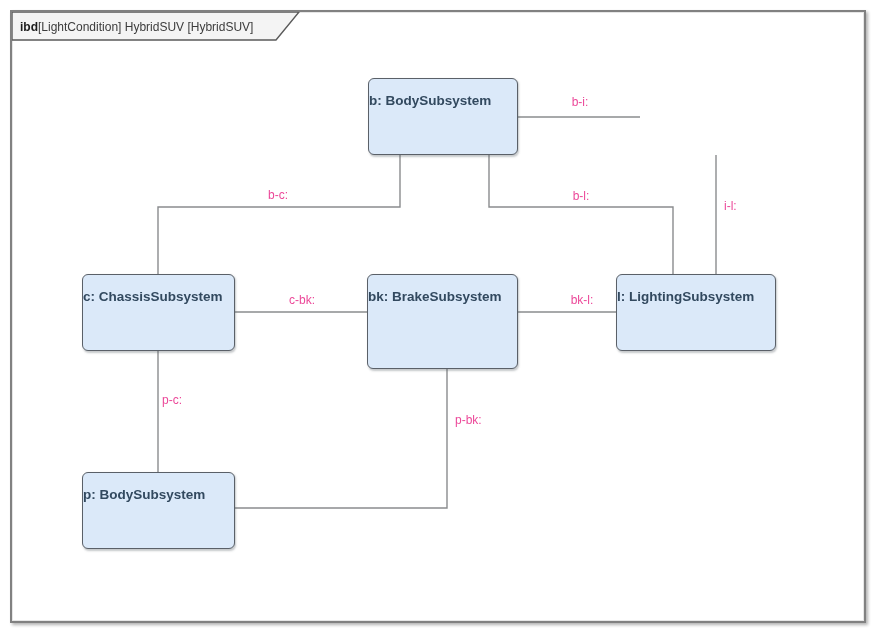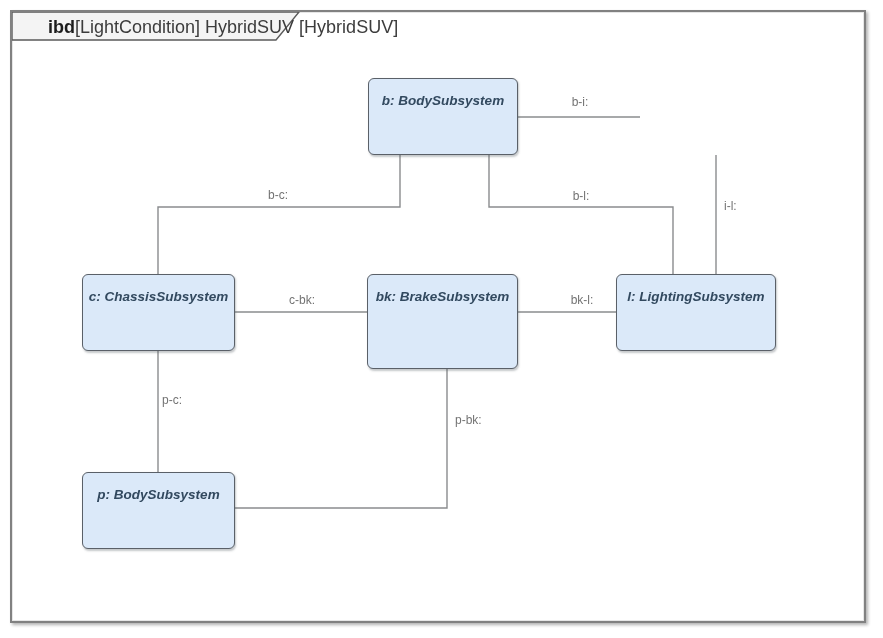--- a/index.html
+++ b/index.html
@@ -33,40 +33,37 @@
     top: 12px;
     width: 290px;
     height: 30px;
   }
   .tab-text {
     position: absolute;
     left: 20px;
     top: 16px;
     height: 22px;
     line-height: 22px;
-    font-size: 18px;
+    font-size: 12px;
     color: #3c3c3c;
     white-space: nowrap;
-    margin-left: 28px;
   }
   .tab-text .kw {
     font-weight: bold;
     color: #1d1d1d;
   }
   
   .block {
     position: absolute;
     box-sizing: border-box;
     background: #dbe9f9;
     border: 1.4px solid #5a6068;
     border-radius: 6px;
     box-shadow: 1px 1.5px 2px rgba(90,96,104,0.35);
-    text-align: center;
     padding-top: 12px;
-    font-style: italic;
   }
   .block-label {
     font-size: 13.5px;
     font-weight: bold;
     color: #32495f;
     white-space: nowrap;
   }
   
   .wires {
     position: absolute;
@@ -75,21 +72,21 @@
   }
   .wires polyline {
     fill: none;
     stroke: #8a8c8e;
     stroke-width: 1.4;
   }
   
   .conn-label {
     position: absolute;
     font-size: 12px;
-    color: #737373;
+    color: #ec4899;
     white-space: nowrap;
   }
   .center { text-align: center; width: 50px; }
 </style>
 </head>
 <body>
 
 <div class="stage">
 
   <div class="frame"></div>

